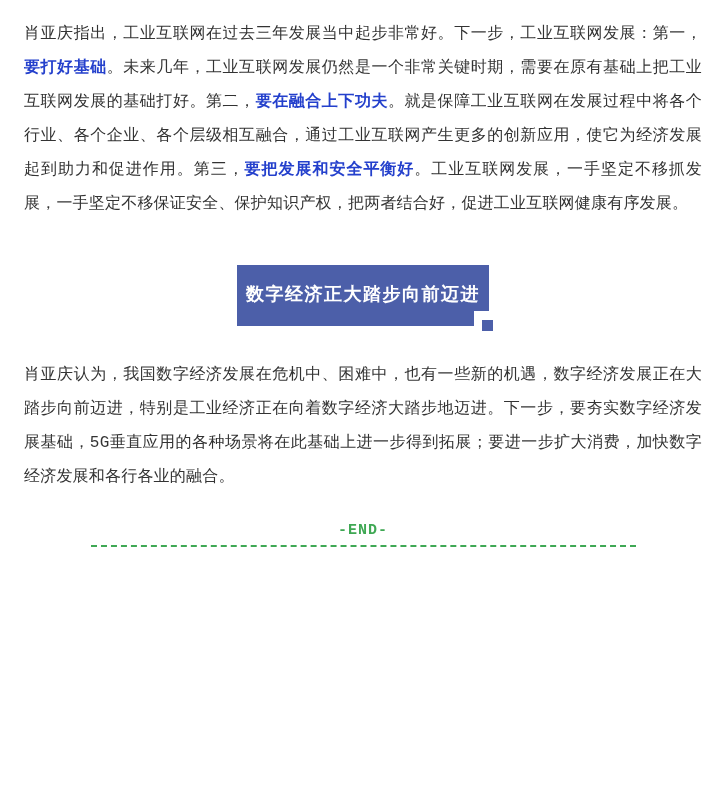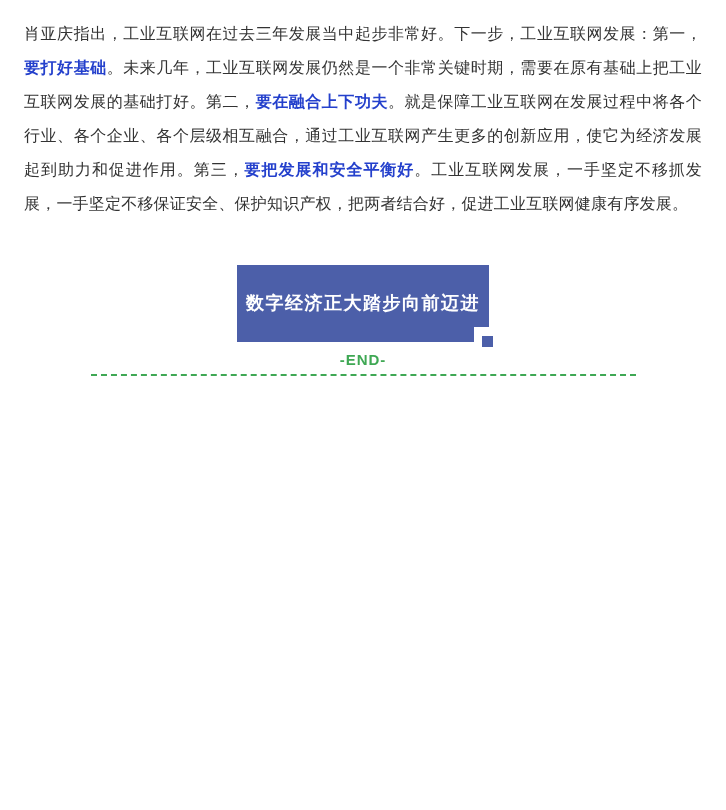--- a/index.html
+++ b/index.html
@@ -3,42 +3,42 @@
 <meta charset="utf-8">
 <style>
   html, body { margin: 0; padding: 0; }
   body {
     width: 726px;
     height: 810px;
     background: var(--page-bg, #ffffff);
     font-family: "Liberation Sans", "DejaVu Sans", sans-serif;
     overflow: hidden;
   }
-  .article { padding: 17px 24px 0 24px; }
+  .article { padding: 17px 24px 0 24px; font-family: Liberation Mono, monospace; }
   .para {
     margin: 0;
     font-size: 16px;
     line-height: 34px;
     letter-spacing: 0.2px;
     color: var(--body-text, #333333);
     text-align: justify;
   }
   .para.gap-32 { margin-top: 32px; }
   .para.gap-34 { margin-top: 34px; }
   .hl {
     color: var(--highlight, #2440cc);
     font-weight: bold;
   }
   .banner {
     position: relative;
     width: max-content;
     margin: 44px auto 9px auto;
     height: 45px;
     line-height: 45px;
-    padding: 16px 9px;
+    padding: 8px 9px;
     background: var(--banner-bg, #4c5fa9);
     color: var(--banner-text, #ffffff);
     font-size: 18px;
     font-weight: bold;
     letter-spacing: 1.5px;
     text-align: center;
   }
   .banner-notch {
     position: absolute;
     right: 0;
@@ -49,20 +49,21 @@
   }
   .banner-notch-dot {
     position: absolute;
     right: -4px;
     bottom: -5px;
     width: 11px;
     height: 11px;
     background: var(--banner-bg, #4c5fa9);
   }
   .end-row {
+    margin-top: 28px;
     text-align: center;
     font-size: 15px;
     font-weight: bold;
     letter-spacing: 1px;
     color: var(--accent-green, #3fa854);
   }
   .divider {
     width: 545px;
     height: 0;
     margin: 6px auto 0 auto;
@@ -78,20 +79,23 @@
     <span>肖亚庆指出，工业互联网在过去三年发展当中起步非常好。下一步，工业互联网发展：第一，</span><span class="hl">要打好基础</span><span>。未来几年，工业互联网发展仍然是一个非常关键时期，需要在原有基础上把工业互联网发展的基础打好。第二，</span><span class="hl">要在融合上下功夫</span><span>。就是保障工业互联网在发展过程中将各个行业、各个企业、各个层级相互融合，通过工业互联网产生更多的创新应用，使它为经济发展起到助力和促进作用。第三，</span><span class="hl">要把发展和安全平衡好</span><span>。工业互联网发展，一手坚定不移抓发展，一手坚定不移保证安全、保护知识产权，把两者结合好，促进工业互联网健康有序发展。</span>
   </p>
 
   <div class="banner">
     <span>数字经济正大踏步向前迈进</span>
     <span class="banner-notch"></span>
     <span class="banner-notch-dot"></span>
   </div>
 
 
+  <p class="para gap-32">
+    <span>肖亚庆认为，我国数字经济发展在危机中、困难中，也有一些新的机遇，数字经济发展正在大踏步向前迈进，特别是工业经济正在向着数字经济大踏步地迈进。下一步，要夯实数字经济发展基础，5G垂直应用的各种场景将在此基础上进一步得到拓展；要进一步扩大消费，加快数字经济发展和各行各业的融合。</span>
+  </p>
 
 
   <div class="end-row">
     <span>-END-</span>
   </div>
 
   <div class="divider"></div>
 
 </div>
 

